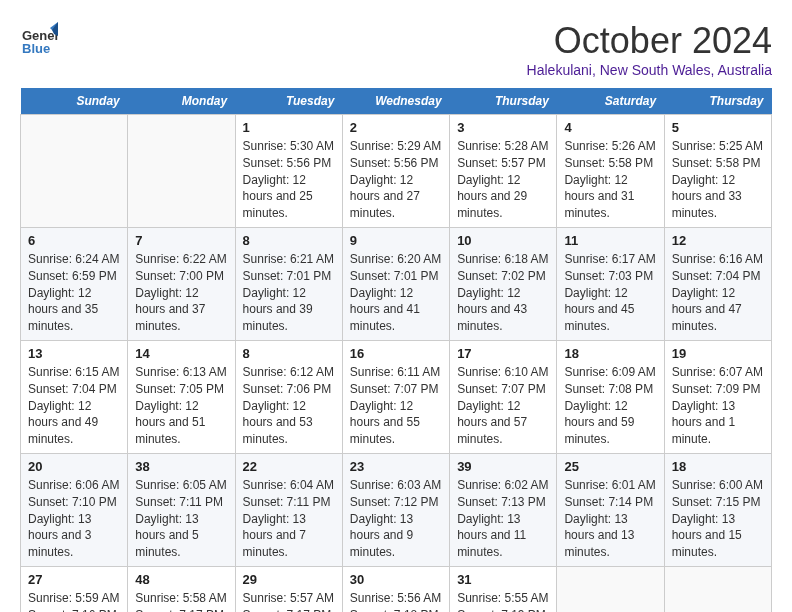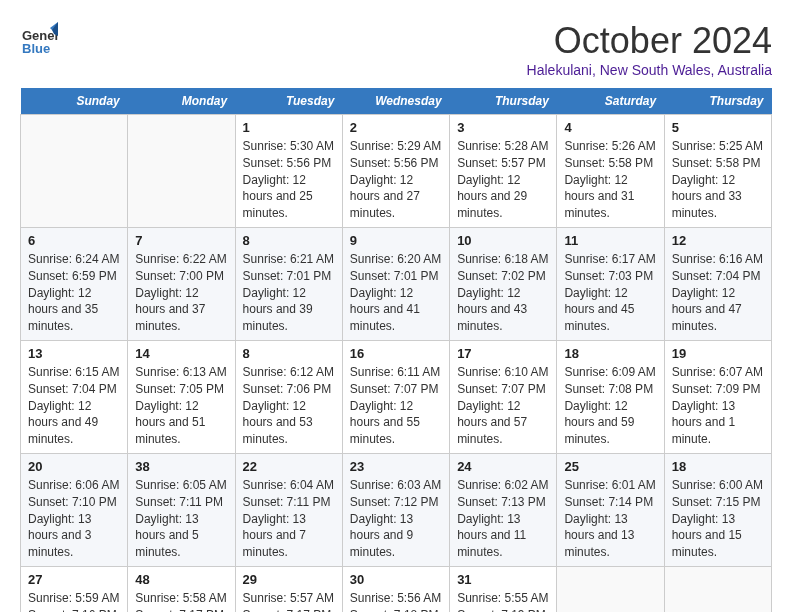--- a/index.html
+++ b/index.html
@@ -247,21 +247,21 @@
           Sunrise: 6:04 AM<br>Sunset: 7:11 PM<br>Daylight: 13 hours and 7 minutes.
         </div>
       </td>
         <td>
         <div class="day-num">23</div>
         <div class="day-info">
           Sunrise: 6:03 AM<br>Sunset: 7:12 PM<br>Daylight: 13 hours and 9 minutes.
         </div>
       </td>
         <td>
-        <div class="day-num">24</div>
+        <div class="day-num">39</div>
         <div class="day-info">
           Sunrise: 6:02 AM<br>Sunset: 7:13 PM<br>Daylight: 13 hours and 11 minutes.
         </div>
       </td>
         <td>
         <div class="day-num">25</div>
         <div class="day-info">
           Sunrise: 6:01 AM<br>Sunset: 7:14 PM<br>Daylight: 13 hours and 13 minutes.
         </div>
       </td>

